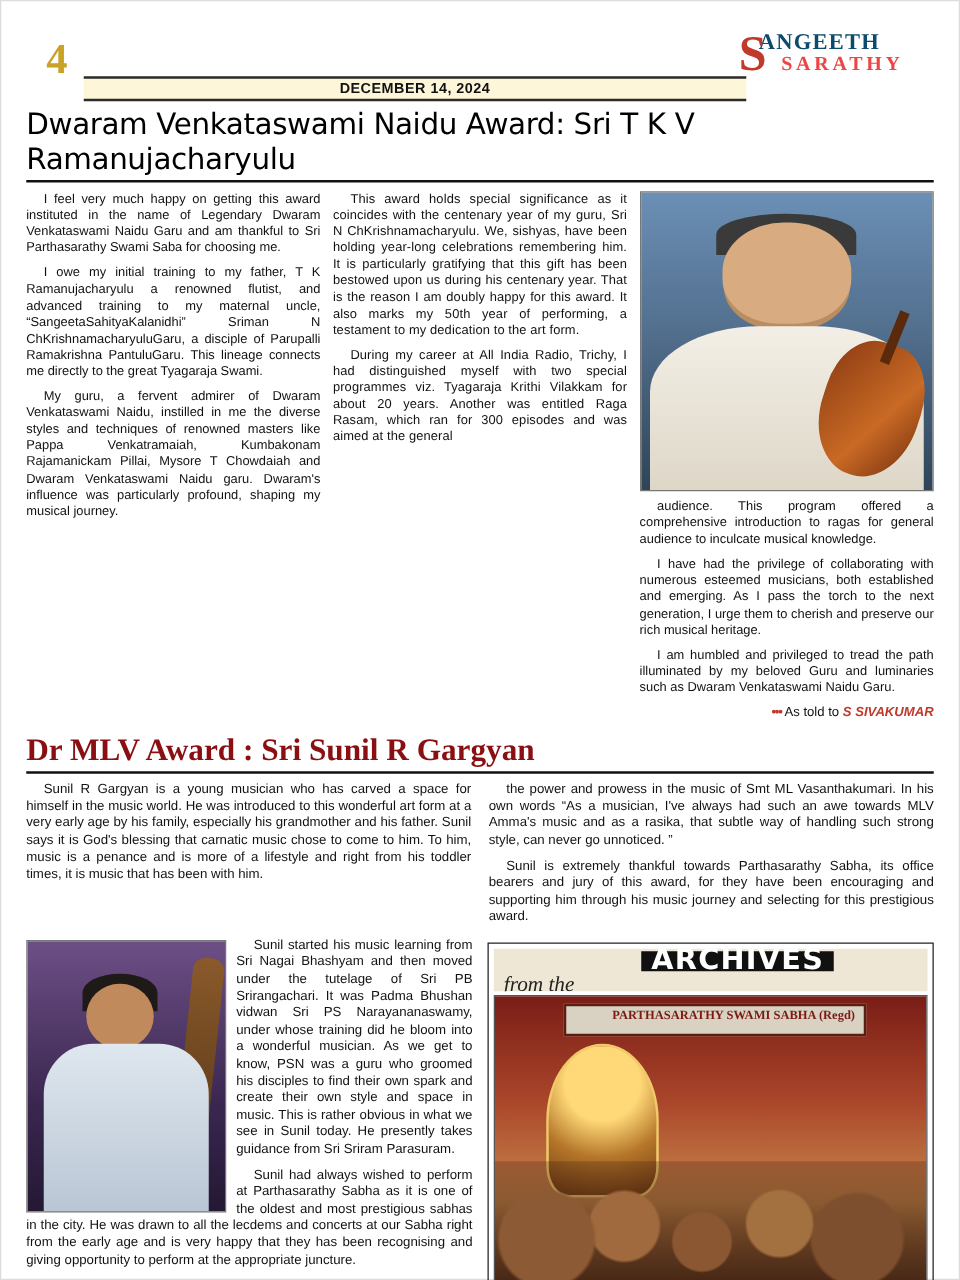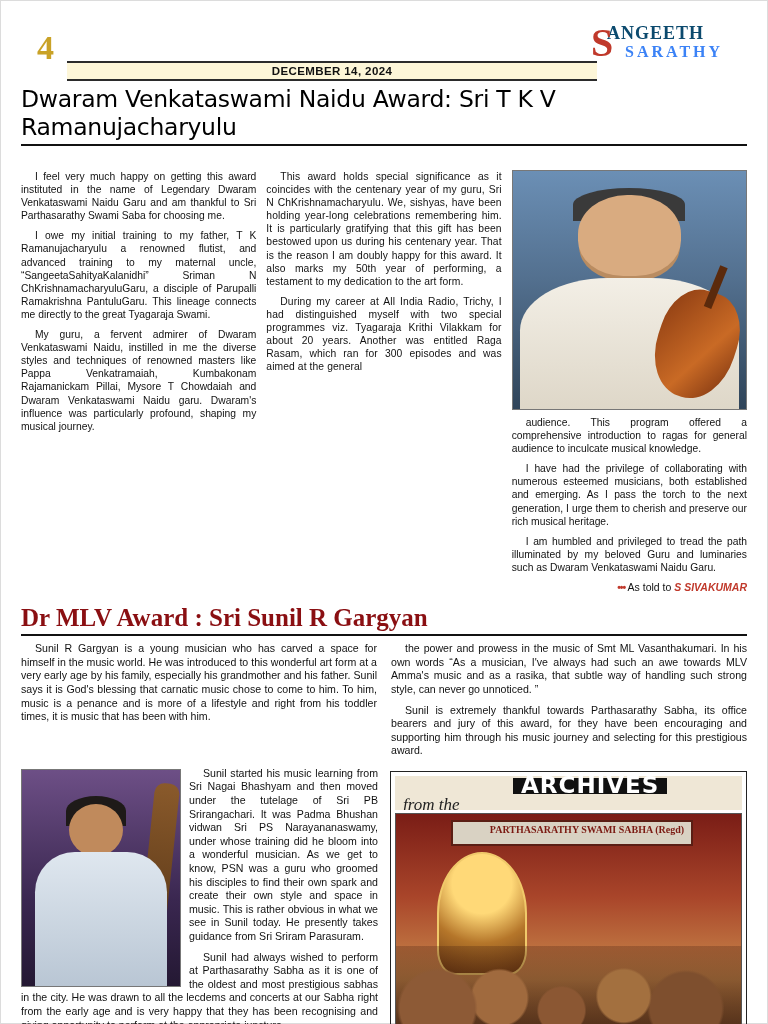--- a/index.html
+++ b/index.html
@@ -60,21 +60,21 @@
     letter-spacing: 1px;
     color: #0c4a6e;
     line-height: 20px;
     padding-left: 16px;
   }
   .brand-line2 {
     font-family: "Liberation Serif", serif;
     font-weight: bold;
     font-size: 16px;
     letter-spacing: 3px;
-    color: #3b82f6;
+    color: #ef4444;
     line-height: 17px;
     padding-left: 34px;
   }
   .brand-s {
     position: absolute;
     left: 0; top: 2px;
     font-family: "Liberation Serif", serif;
     font-size: 40px;
     font-weight: bold;
     color: #c0392b;
@@ -99,21 +99,21 @@
     color: #8a0f12;
     margin: 10px 0 2px 0;
     padding-bottom: 2px;
     border-bottom: 2px solid #111;
   }
 
   
   .art1 {
     display: flex;
     gap: 10px;
-    margin-top: 24px;
+    margin-top: 7px;
     font-size: 10.3px;
     line-height: 13.1px;
     text-align: justify;
   }
   .art1 .col { width: 33.33%; }
   .art1 p { margin: 0 0 7px 0; text-indent: 14px; }
 
   .col-mid p { letter-spacing: .1px; }
 
   .portrait {

